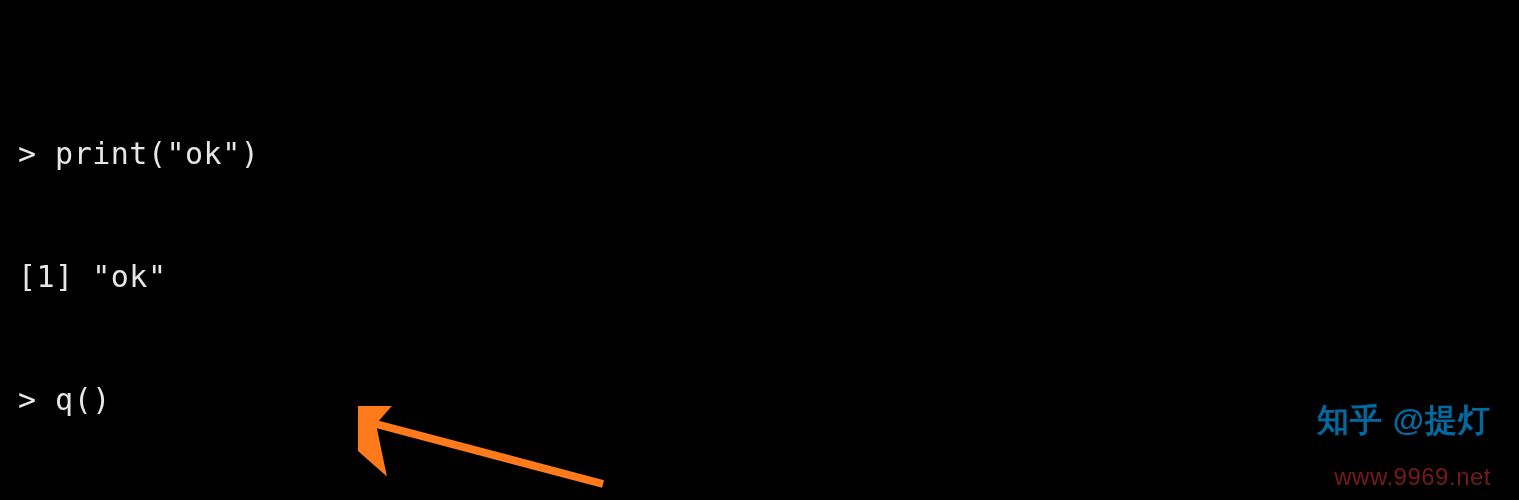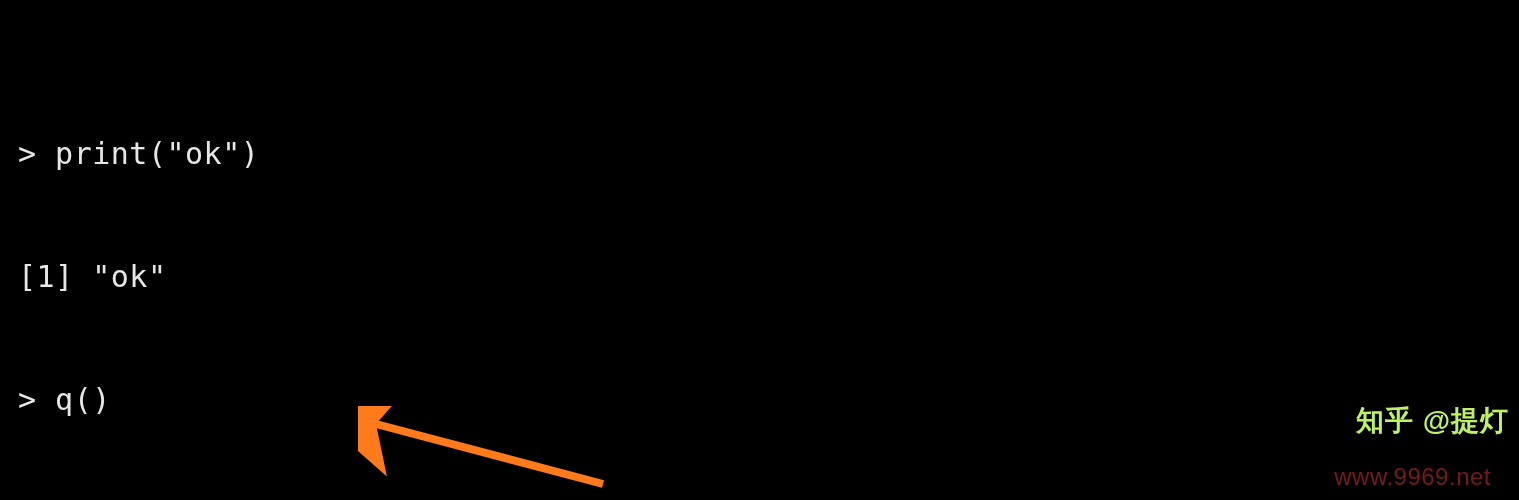--- a/index.html
+++ b/index.html
@@ -22,25 +22,25 @@
     padding: 10px 18px 0 18px;
     box-sizing: border-box;
     letter-spacing: 0.5px;
   }
   .line {
     display: block;
     position: relative;
   }
   .watermark-top {
     position: absolute;
-    right: 10px;
+    right: 28px;
     top: 400px;
-    color: #bef264;
+    color: #0369a1;
     font-family: "PingFang SC","Microsoft YaHei","Hiragino Sans GB",sans-serif;
-    font-size: 28px;
+    font-size: 32px;
     font-weight: 600;
     letter-spacing: 1px;
   }
   .watermark-bottom {
     position: absolute;
     right: 28px;
     top: 456px;
     color: rgba(180,40,40,0.65);
     font-family: Arial, sans-serif;
     font-size: 24px;

